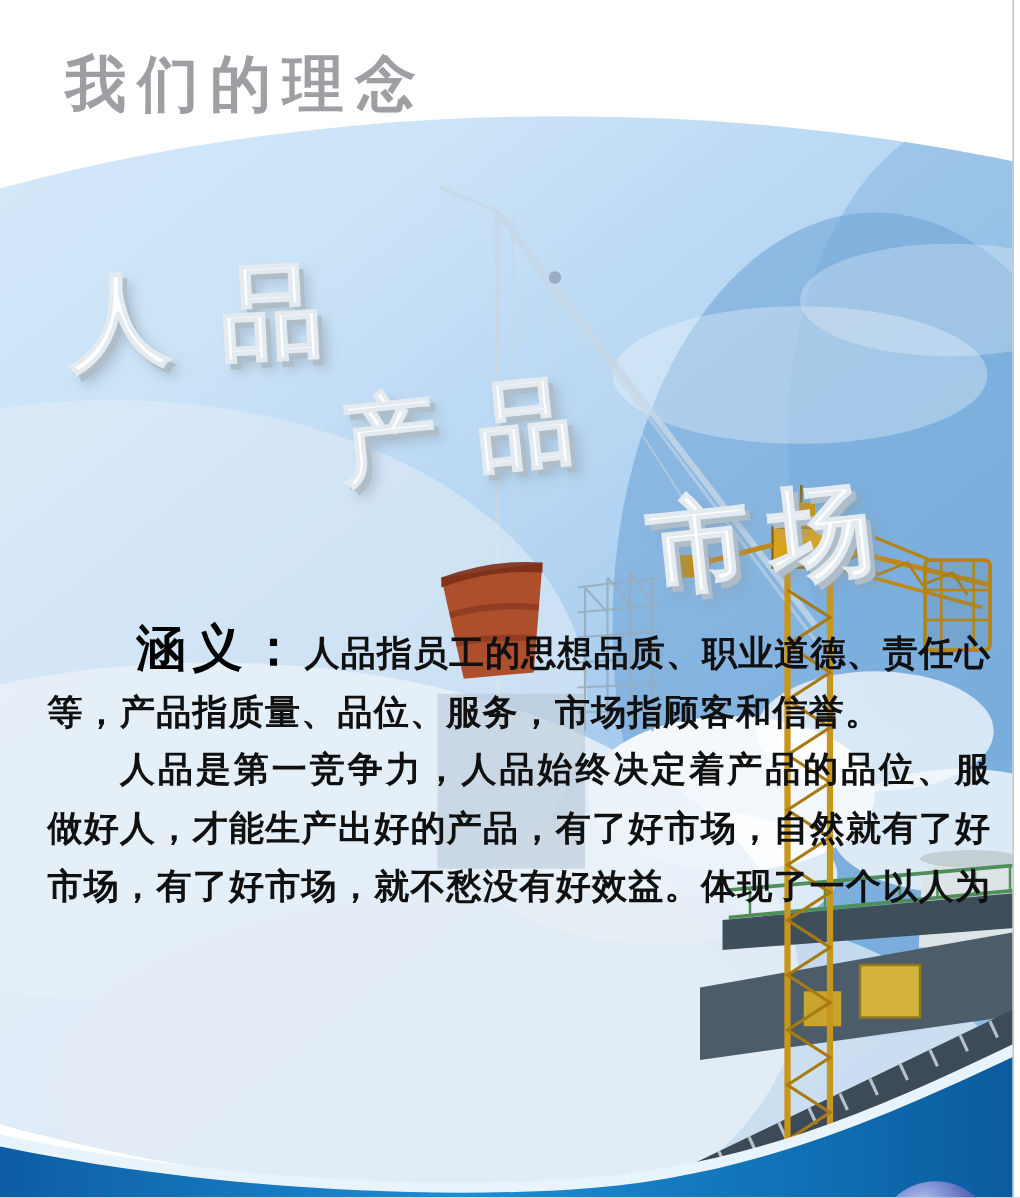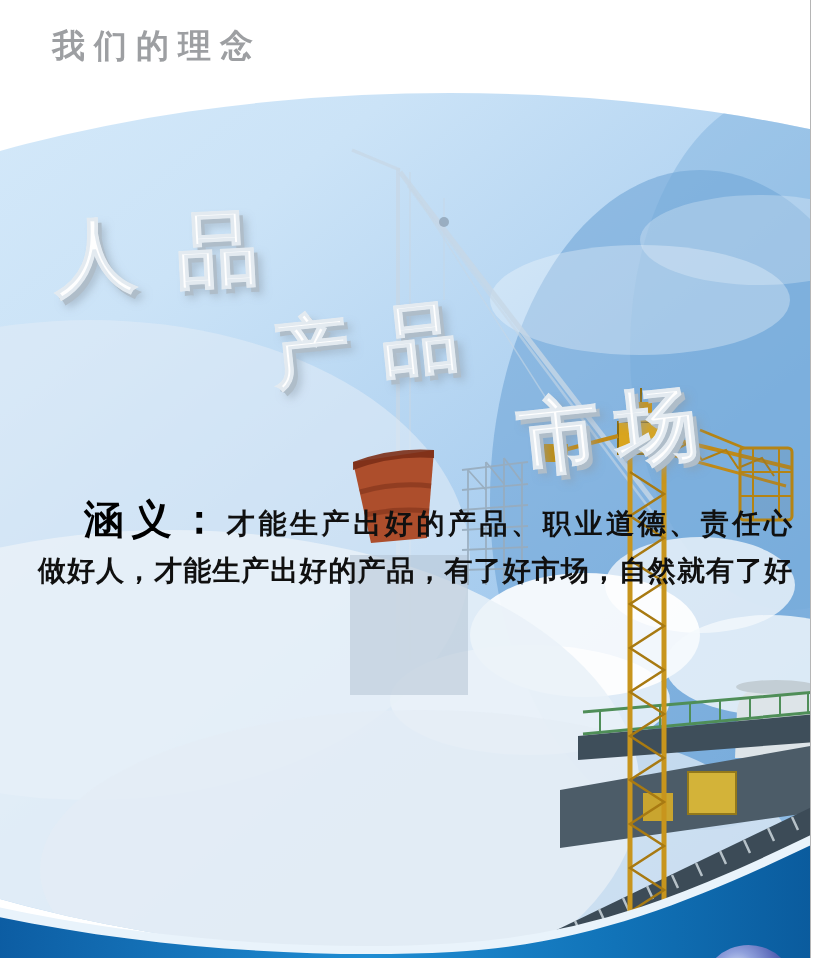--- a/index.html
+++ b/index.html
@@ -7,21 +7,21 @@
     position:relative;
     width:816px;height:958px;
     overflow:hidden;
     background:#ffffff;
     font-family:"DejaVu Sans","Liberation Sans",sans-serif;
   }
   svg.scene{position:absolute;left:0;top:0;z-index:1;}
 
   .title{
     position:absolute;left:52px;top:2px;z-index:6;
-    font-size:33px;font-weight:900;color:#9D9FA2;
+    font-size:49px;font-weight:900;color:#9D9FA2;
     letter-spacing:9px;white-space:nowrap;
   }
 
   .word{
     position:absolute;z-index:4;
     font-weight:900;color:#FEFEFE;white-space:nowrap;
     text-shadow:4px 5px 0 #AFBDC9, 7px 8px 9px rgba(140,155,170,.55);
     -webkit-text-stroke:1px #E3EAF0;
   }
   .w1{left:54px;top:198px;font-size:82px;letter-spacing:40px;transform:rotate(-3deg);}
@@ -29,21 +29,21 @@
   .w3{left:518px;top:376px;font-size:82px;letter-spacing:16px;transform:rotate(-6deg);}
 
   .body-text{
     position:absolute;left:38px;top:496px;width:754px;z-index:5;
     font-size:28px;line-height:46.5px;font-weight:bold;color:#101010;
   }
   .line{text-align:justify;text-align-last:justify;}
   .line.line-end{text-align-last:left;letter-spacing:1px;}
   .line.indent{padding-left:58px;}
   .line.first{padding-left:46px;}
-  .body-label{font-size:40px;font-weight:900;color:#000;letter-spacing:4px;}
+  .body-label{font-size:40px;font-weight:900;color:#000;letter-spacing:4px;margin-left:25px;}
 
   .sphere{
     position:absolute;left:701px;top:945px;width:95px;height:95px;z-index:7;
     border-radius:50%;
     background:radial-gradient(circle at 38% 26%, #D7E2F6 0%, #8FA0DC 20%, #5563B5 45%, #333F92 68%, #232E7E 88%, #3A4390 100%);
   }
   .right-strip{
     position:absolute;right:0;top:0;width:5px;height:958px;z-index:9;
     background:#ffffff;border-left:1px solid #B5B5B5;
   }
@@ -159,20 +159,23 @@
     <path d="M-6,916 C150,949 320,959 452,952 C594,944 700,898 822,840 L822,962 L-6,962 Z" fill="url(#gBand)"></path>
   </svg>
 
   <h1 class="title">我们的理念</h1>
 
   <div class="word w1">人品</div>
   <div class="word w2">产品</div>
   <div class="word w3">市场</div>
 
   <div class="body-text">
-    <div class="line first"><span class="body-label">涵义：</span><span>才能生产出好的产品、职业道德、责任心</span></div>
+    <div class="line first"><span class="body-label">涵义：</span><span>人品指员工的思想品质、职业道德、责任心</span></div>
+    <div class="line line-end">等，产品指质量、品位、服务，市场指顾客和信誉。</div>
+    <div class="line indent">人品是第一竞争力，人品始终决定着产品的品位、服</div>
     <div class="line">做好人，才能生产出好的产品，有了好市场，自然就有了好</div>
+    <div class="line">市场，有了好市场，就不愁没有好效益。体现了一个以人为</div>
   </div>
 
   <div class="sphere"></div>
 
   <div class="right-strip"></div>
 </div>
 
 </body></html>

